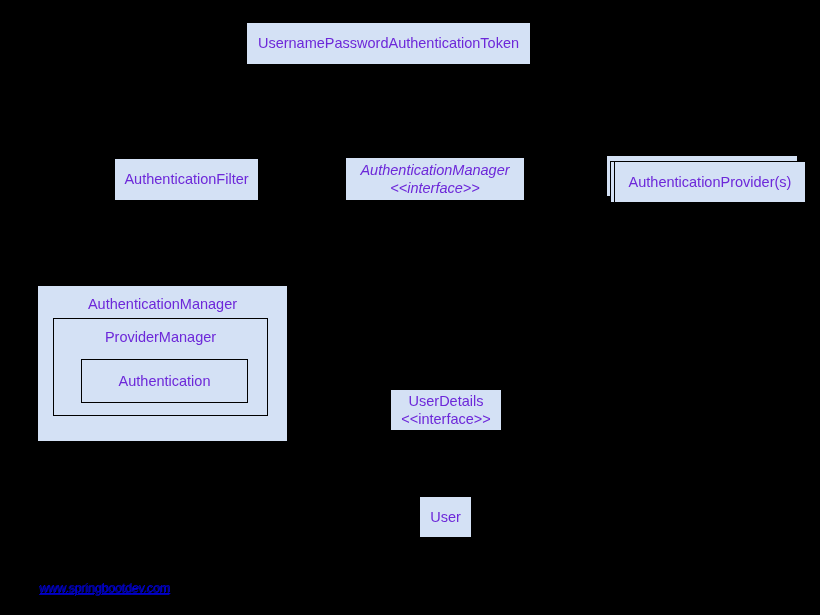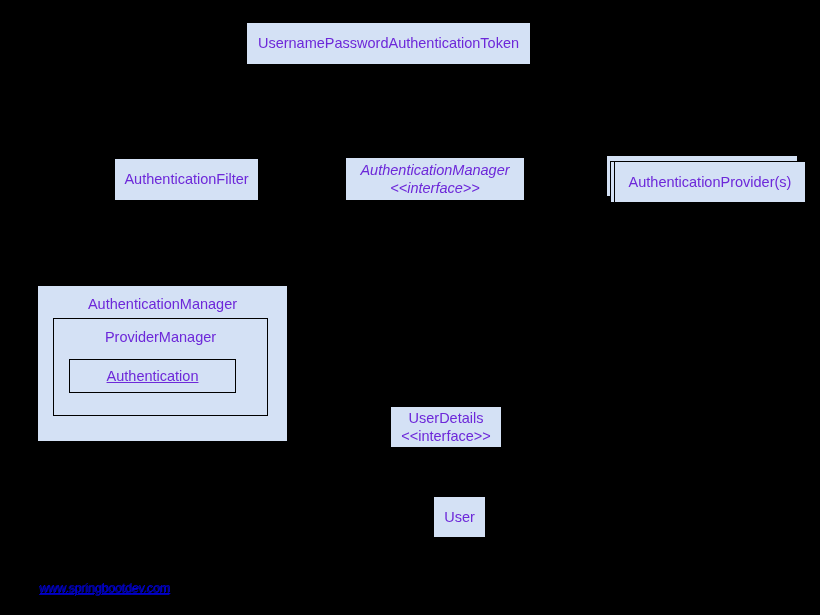--- a/index.html
+++ b/index.html
@@ -82,31 +82,31 @@
   </div>
 
   <div class="node noborder label-top" style="left:38px; top:286px; width:249px; height:155px;">
     <span>AuthenticationManager</span>
   </div>
 
   <div class="node label-top" style="left:53px; top:318px; width:215px; height:98px;">
     <span>ProviderManager</span>
   </div>
 
-  <div class="node" style="left:69px; top:359px; width:167px; height:34px;text-decoration:underline;">
+  <div class="node" style="left:81px; top:359px; width:167px; height:44px;">
     <span>Authentication</span>
   </div>
 
 
 
-  <div class="node" style="left:390px; top:406px; width:112px; height:42px;">
+  <div class="node" style="left:390px; top:389px; width:112px; height:42px;">
     <span>UserDetails
 &lt;&lt;interface&gt;&gt;</span>
   </div>
 
-  <div class="node" style="left:433px; top:496px; width:53px; height:42px;align-items:center;">
+  <div class="node" style="left:419px; top:496px; width:53px; height:42px;align-items:center;">
     <span>User</span>
   </div>
 
   <a class="link ghost" style="left:39px; top:582px;">www.springbootdev.com</a>
   <a class="link" style="left:40px; top:581px;">www.springbootdev.com</a>
 
 </div>
 
 </body></html>

